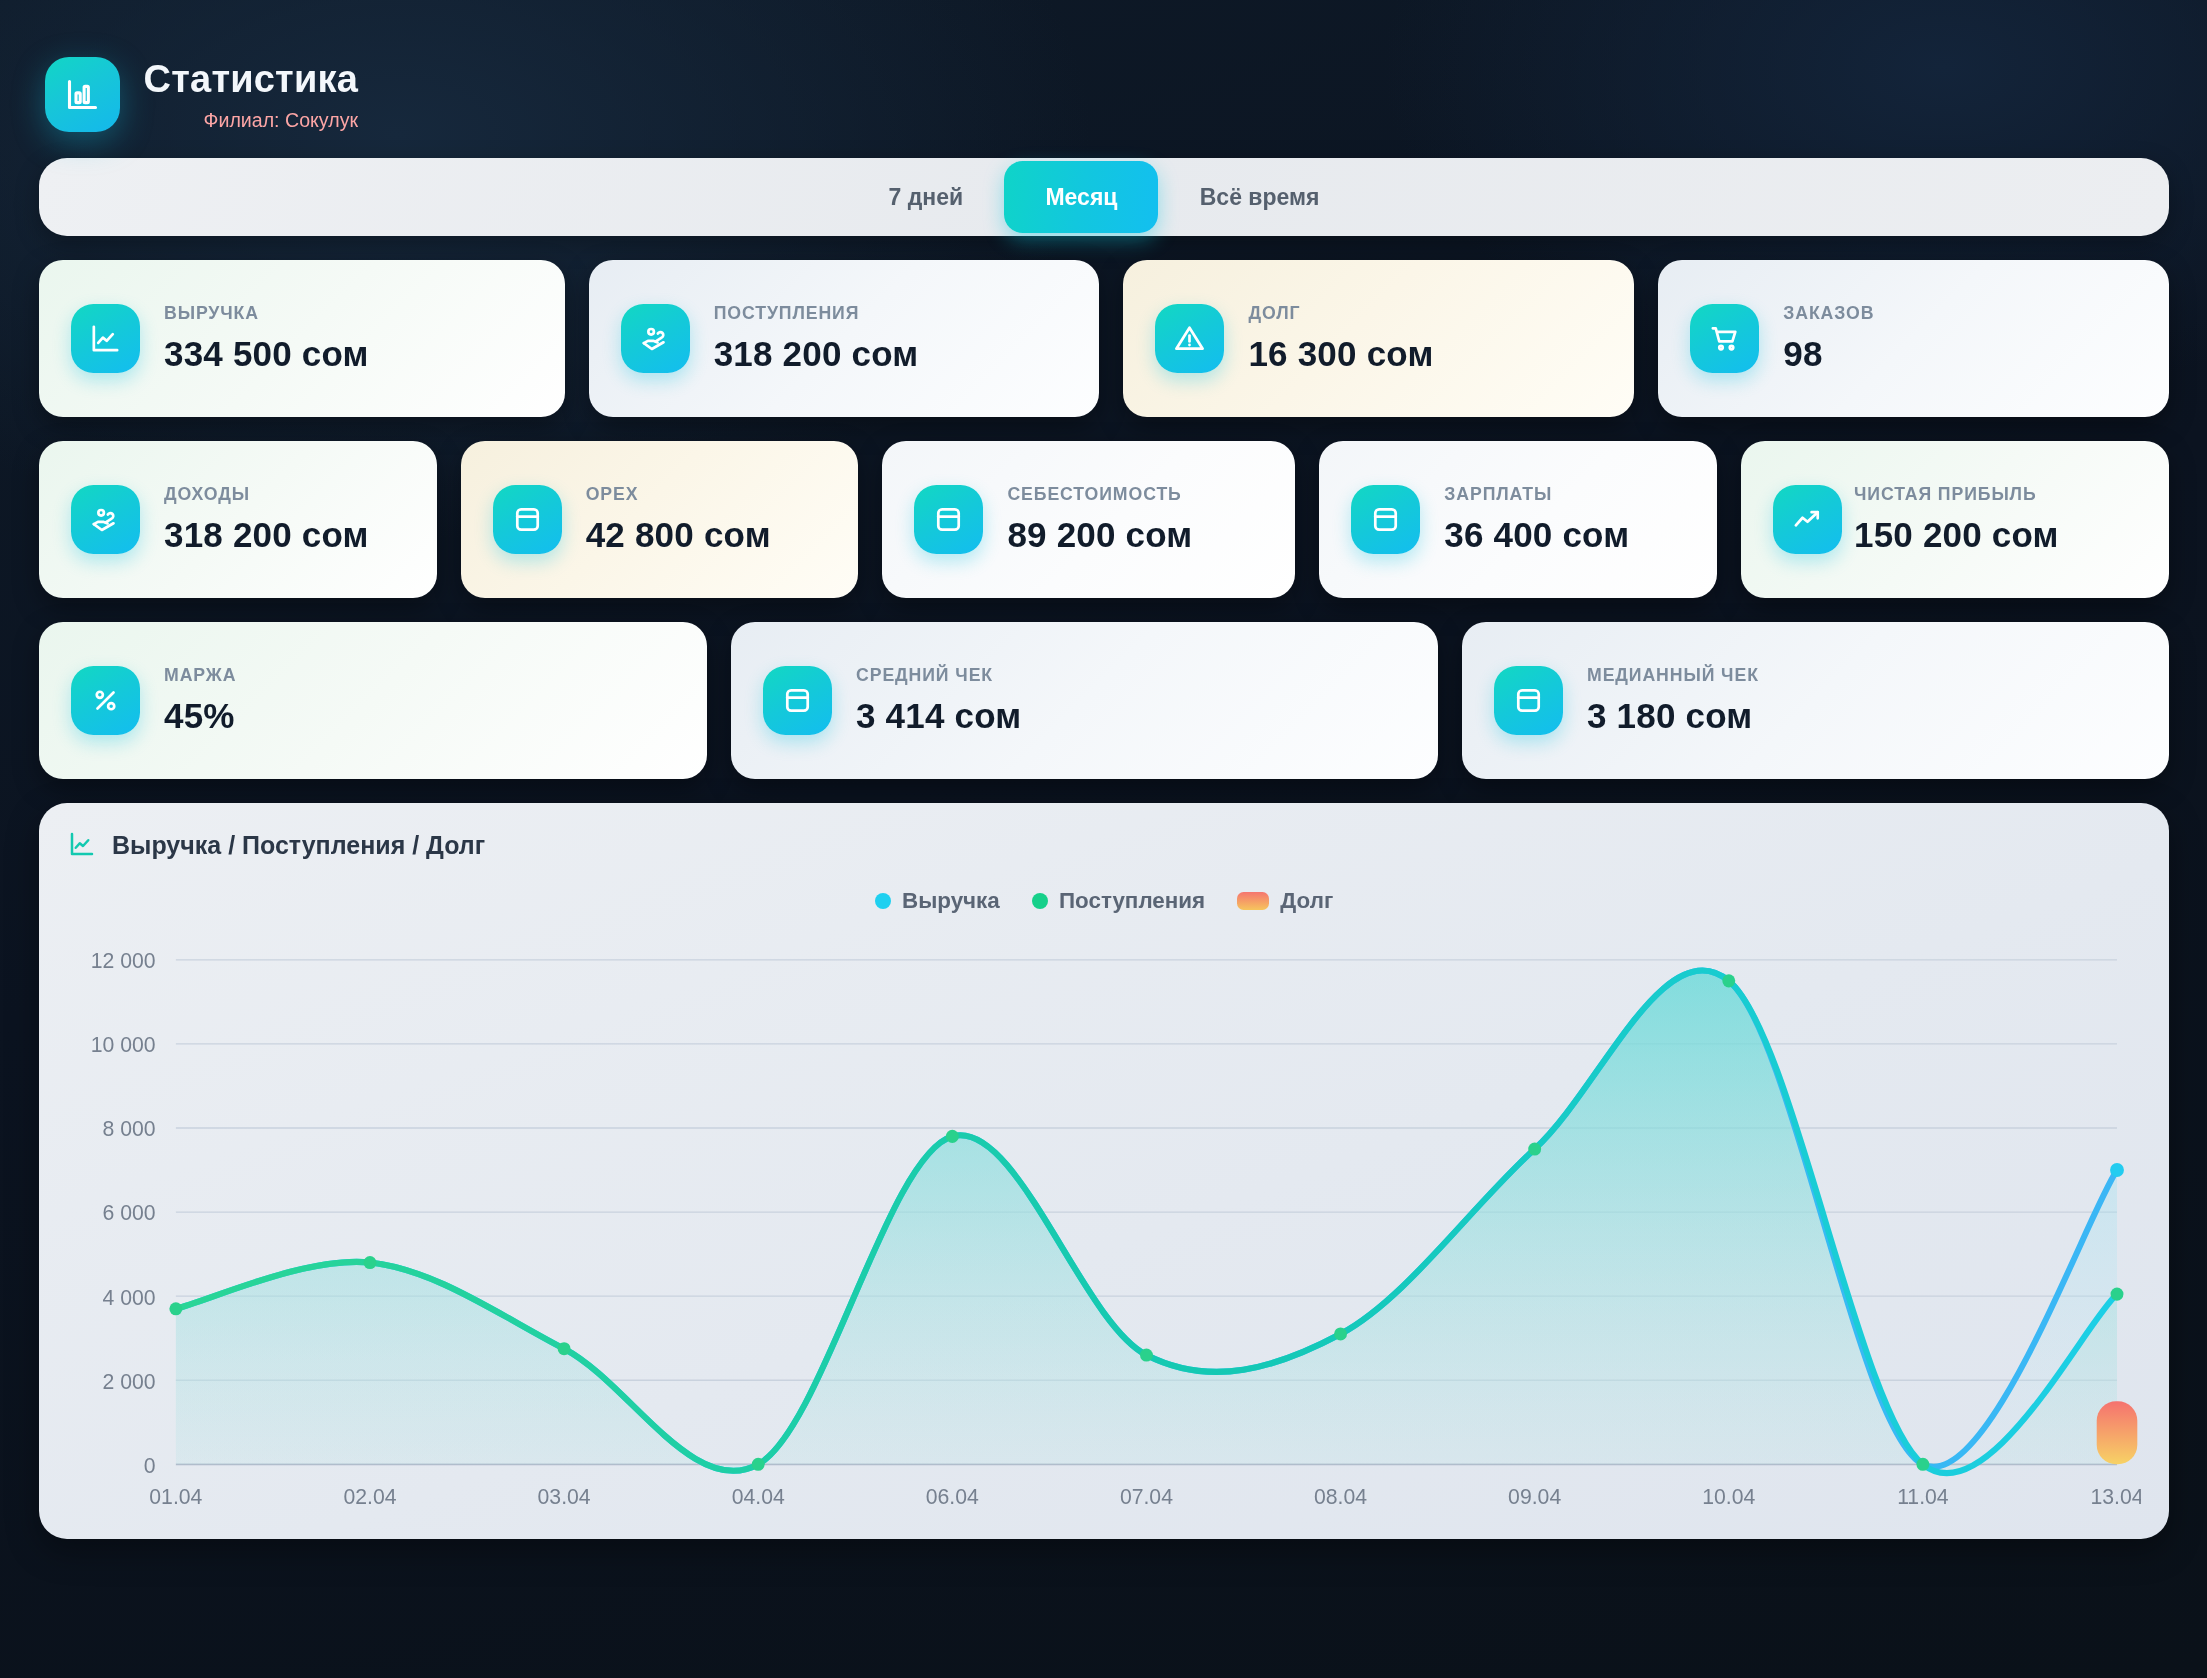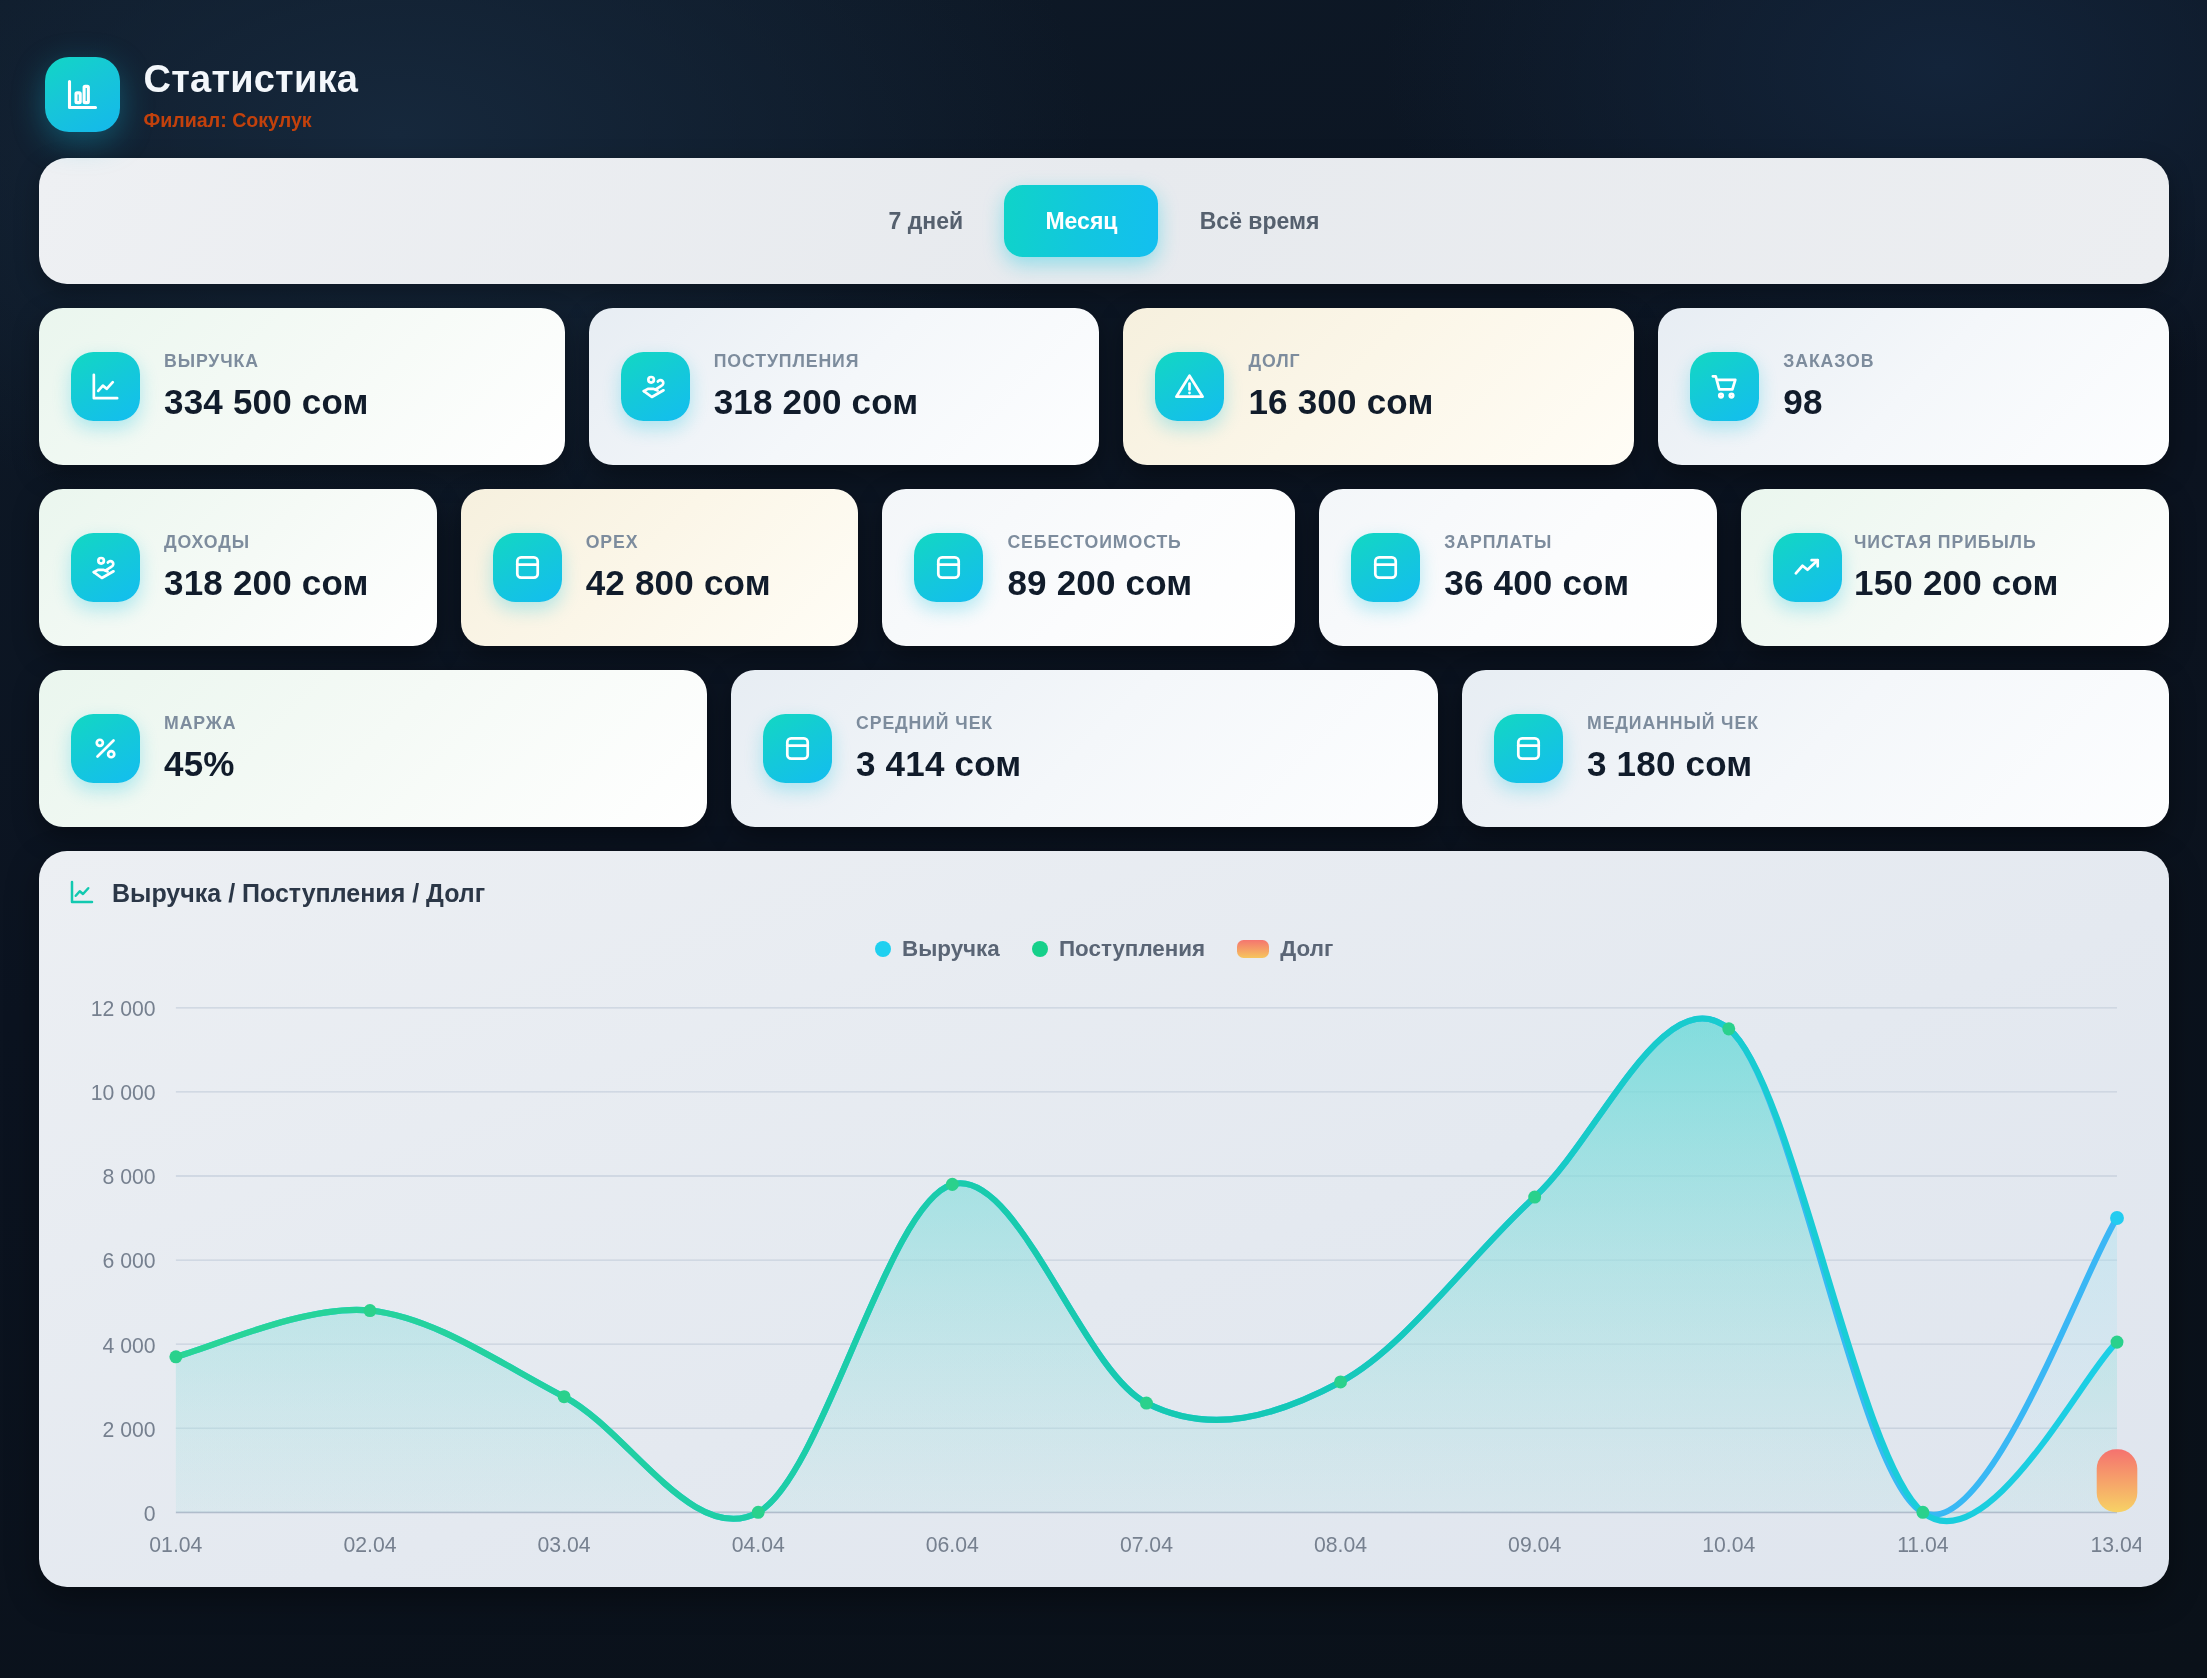--- a/index.html
+++ b/index.html
@@ -21,25 +21,25 @@
   .header { display: flex; align-items: flex-start; gap: 24px; padding: 41px 0 20.5px 5.6px; }
   .app-icon {
     width: 75px; height: 75px; border-radius: 24px; flex: 0 0 auto;
     background: linear-gradient(150deg, #12d6c5 0%, #17c6d8 45%, #14b8ec 100%);
     display: flex; align-items: center; justify-content: center;
     box-shadow: 0 9.3px 32px rgba(18,190,220,0.35);
   }
   .app-icon svg { width: 39px; height: 39px; }
   .htext { padding-top: 1.9px; }
   .title { font-size: 38px; font-weight: 700; color: #f3f7fb; letter-spacing: 0.2px; line-height: 1.1; }
-  .subtitle { font-size: 19.6px; color: #c2410c; margin-top: 8.4px; font-weight: 700; }
+  .subtitle { font-size: 19.6px; color: #fca5a5; margin-top: 8.4px; font-weight: 400; text-align: right; }
 
   
   .tabbar {
-    margin: 5.6px 0 24px 0; height: 126px; border-radius: 28px;
+    margin: 5.6px 0 24px 0; height: 78px; border-radius: 28px;
     background: linear-gradient(120deg, #eef0f3 0%, #e7eaee 50%, #eceef1 100%);
     display: flex; align-items: center; justify-content: center; gap: 9.3px;
     box-shadow: 0 7.5px 24px rgba(0,0,0,0.30);
   }
   .tab {
     font-size: 23px; font-weight: 600; color: #55606e;
     padding: 20.5px 32px; border-radius: 18.6px; cursor: pointer; white-space: nowrap;
   }
   .tab.active {
     background: linear-gradient(100deg, #0fd4c8 0%, #12c7de 50%, #13bff0 100%);

